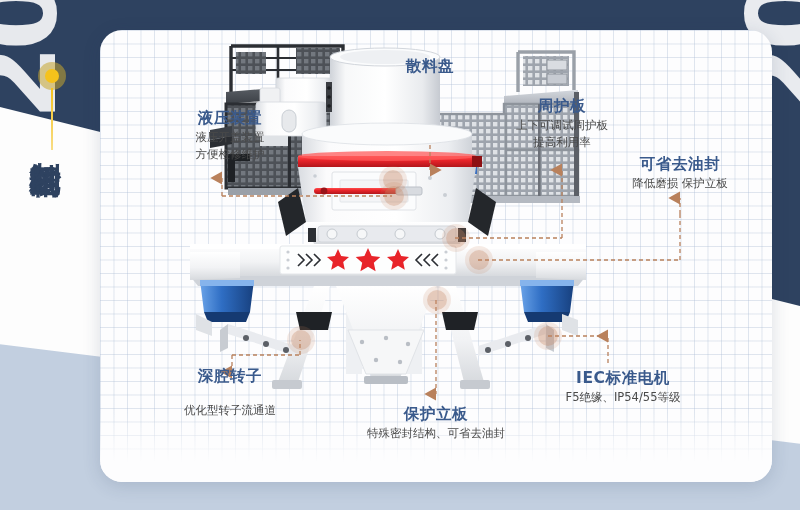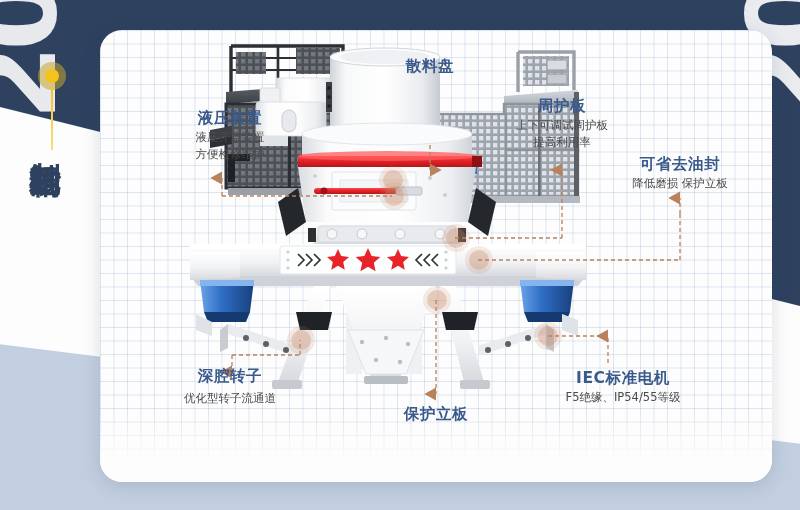--- a/index.html
+++ b/index.html
@@ -470,23 +470,24 @@
   <div class="sub">提高利用率</div>
 </div>
 
 <div class="callout c-center" style="left:610px;top:154px;width:140px">
   <div class="ttl">可省去油封</div>
   <div class="sub">降低磨损 保护立板</div>
 </div>
 
 <div class="callout c-center" style="left:130px;top:366px;width:200px">
   <div class="ttl">深腔转子</div>
-  <div class="sub" style="margin-top:3px">优化型转子流通道</div>
+  <div class="sub" style="margin-top:15px">优化型转子流通道</div>
 </div>
 
 <div class="callout c-center" style="left:336px;top:404px;width:200px">
   <div class="ttl">保护立板</div>
+  <div class="sub">特殊密封结构、可省去油封</div>
 </div>
 
 <div class="callout c-center" style="left:528px;top:368px;width:190px">
   <div class="ttl">IEC标准电机</div>
   <div class="sub">F5绝缘、IP54/55等级</div>
 </div>
 
 </body></html>

